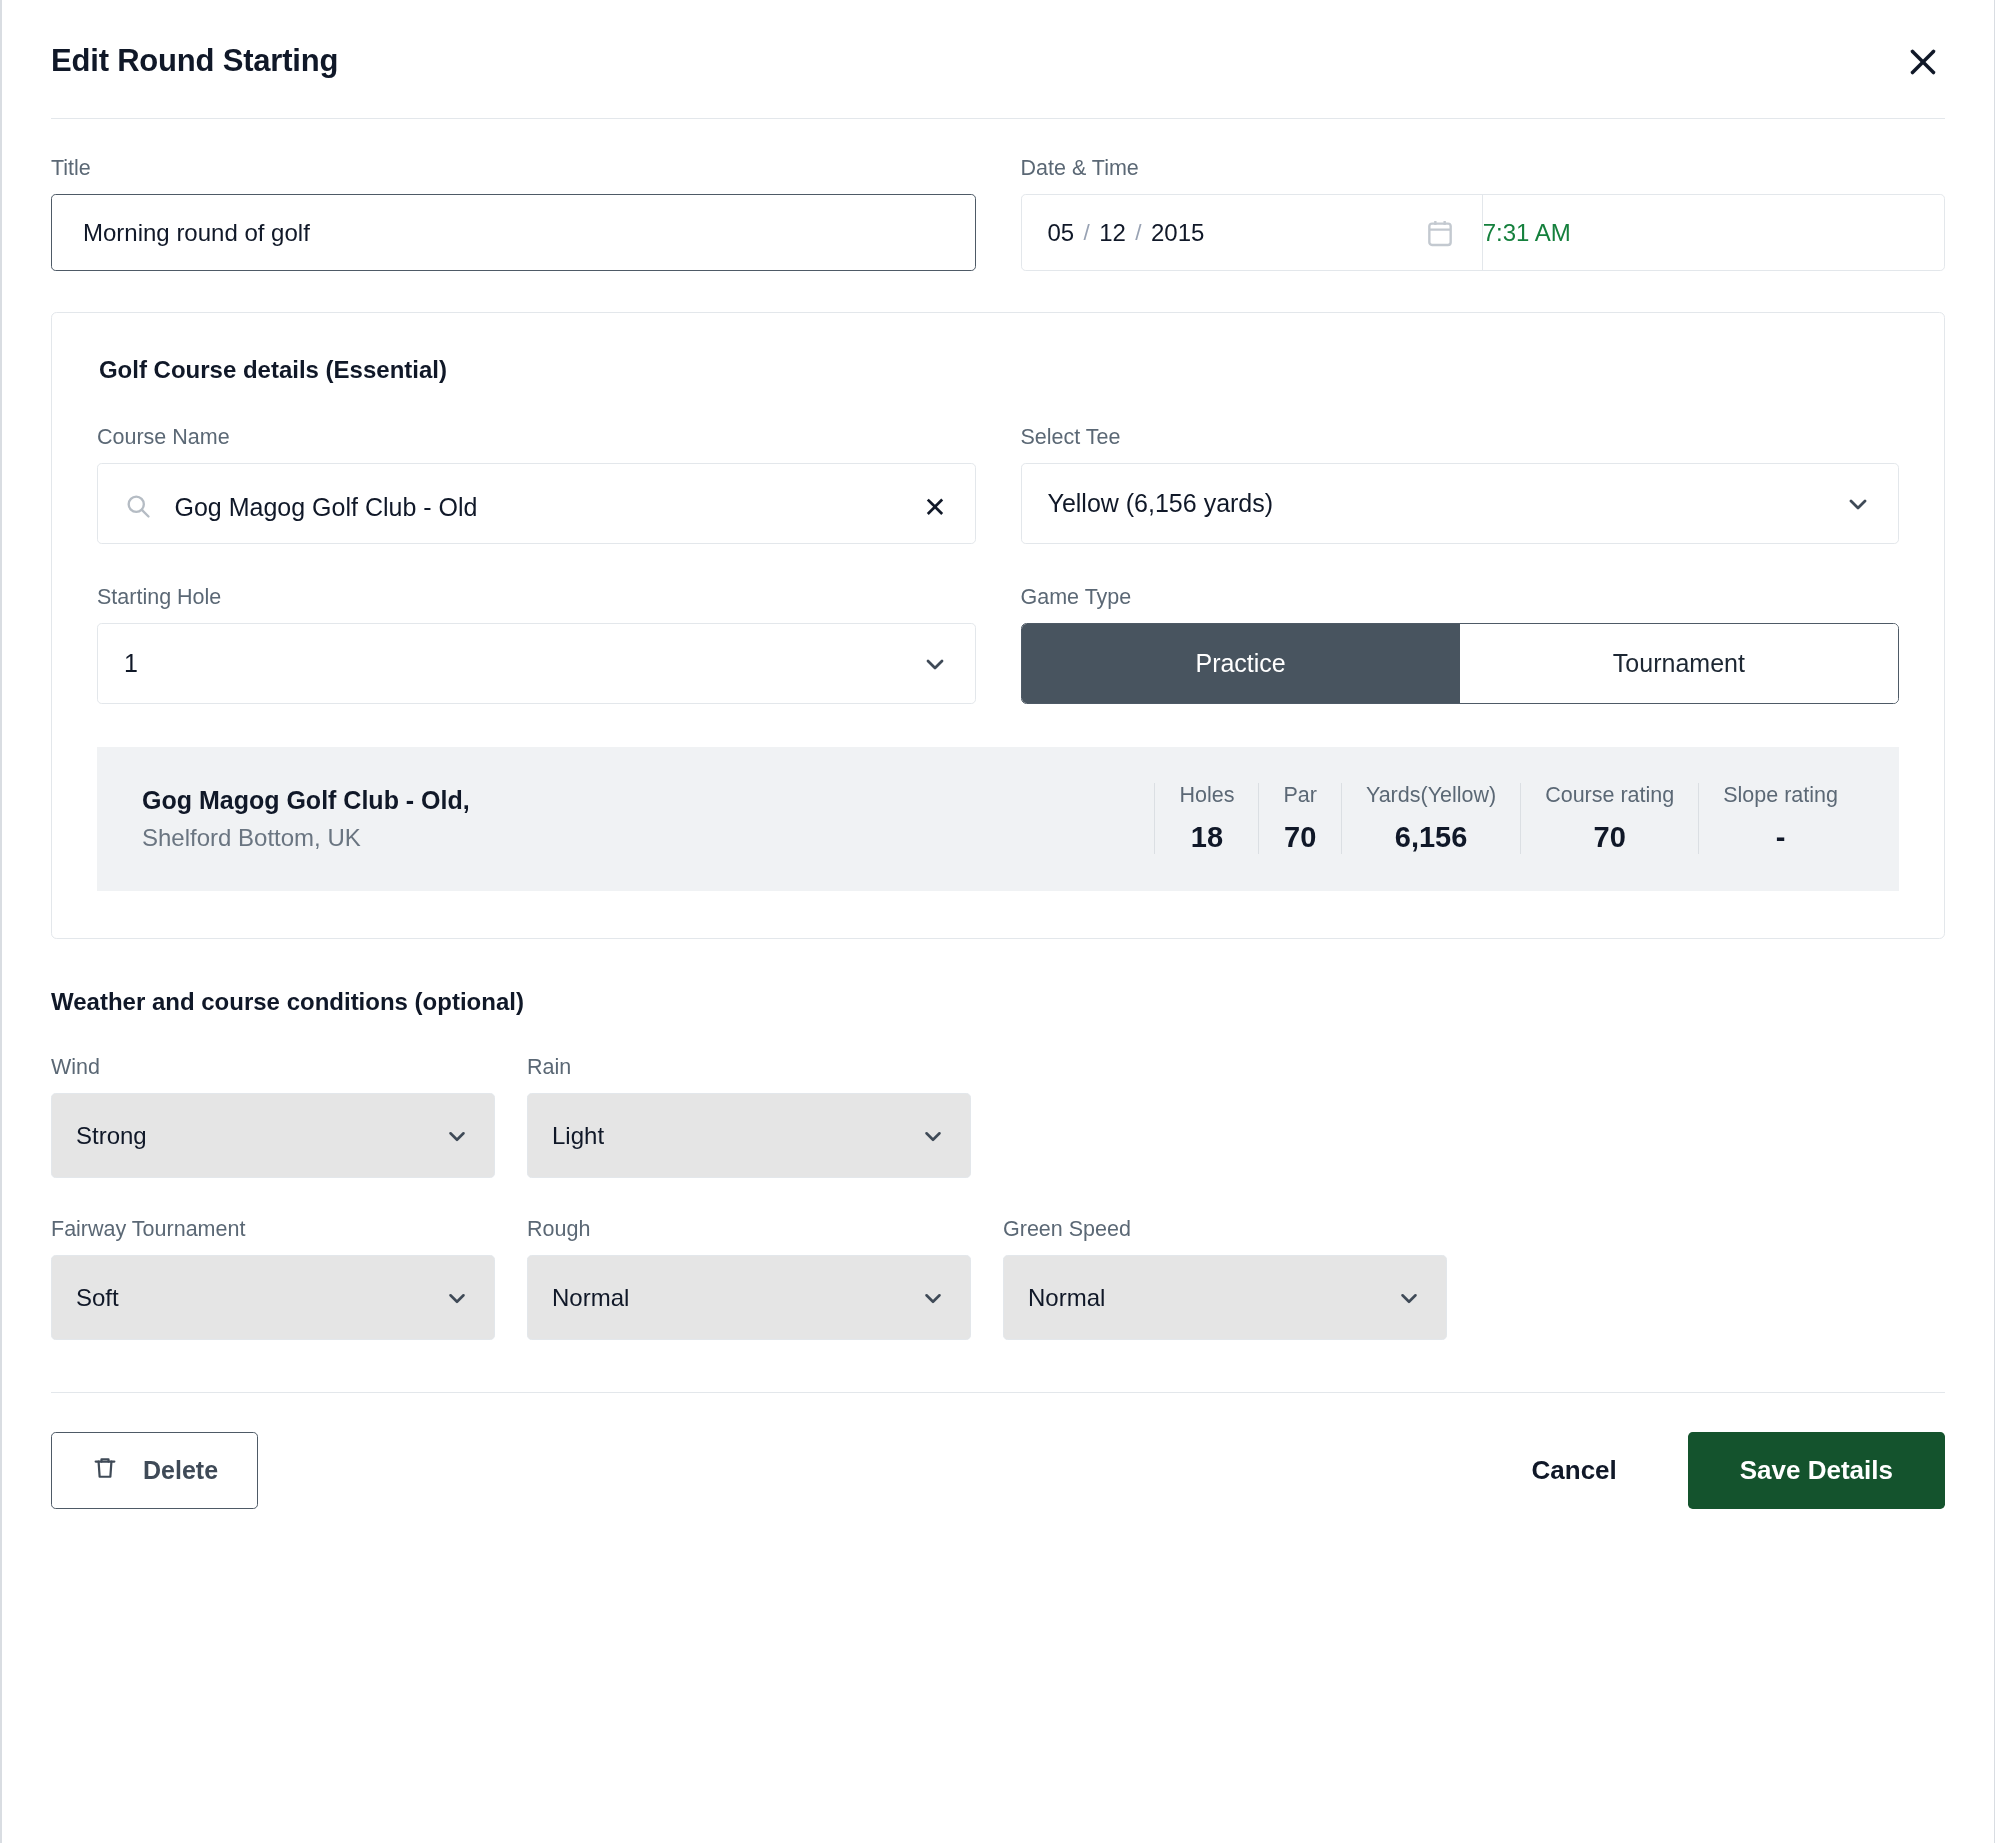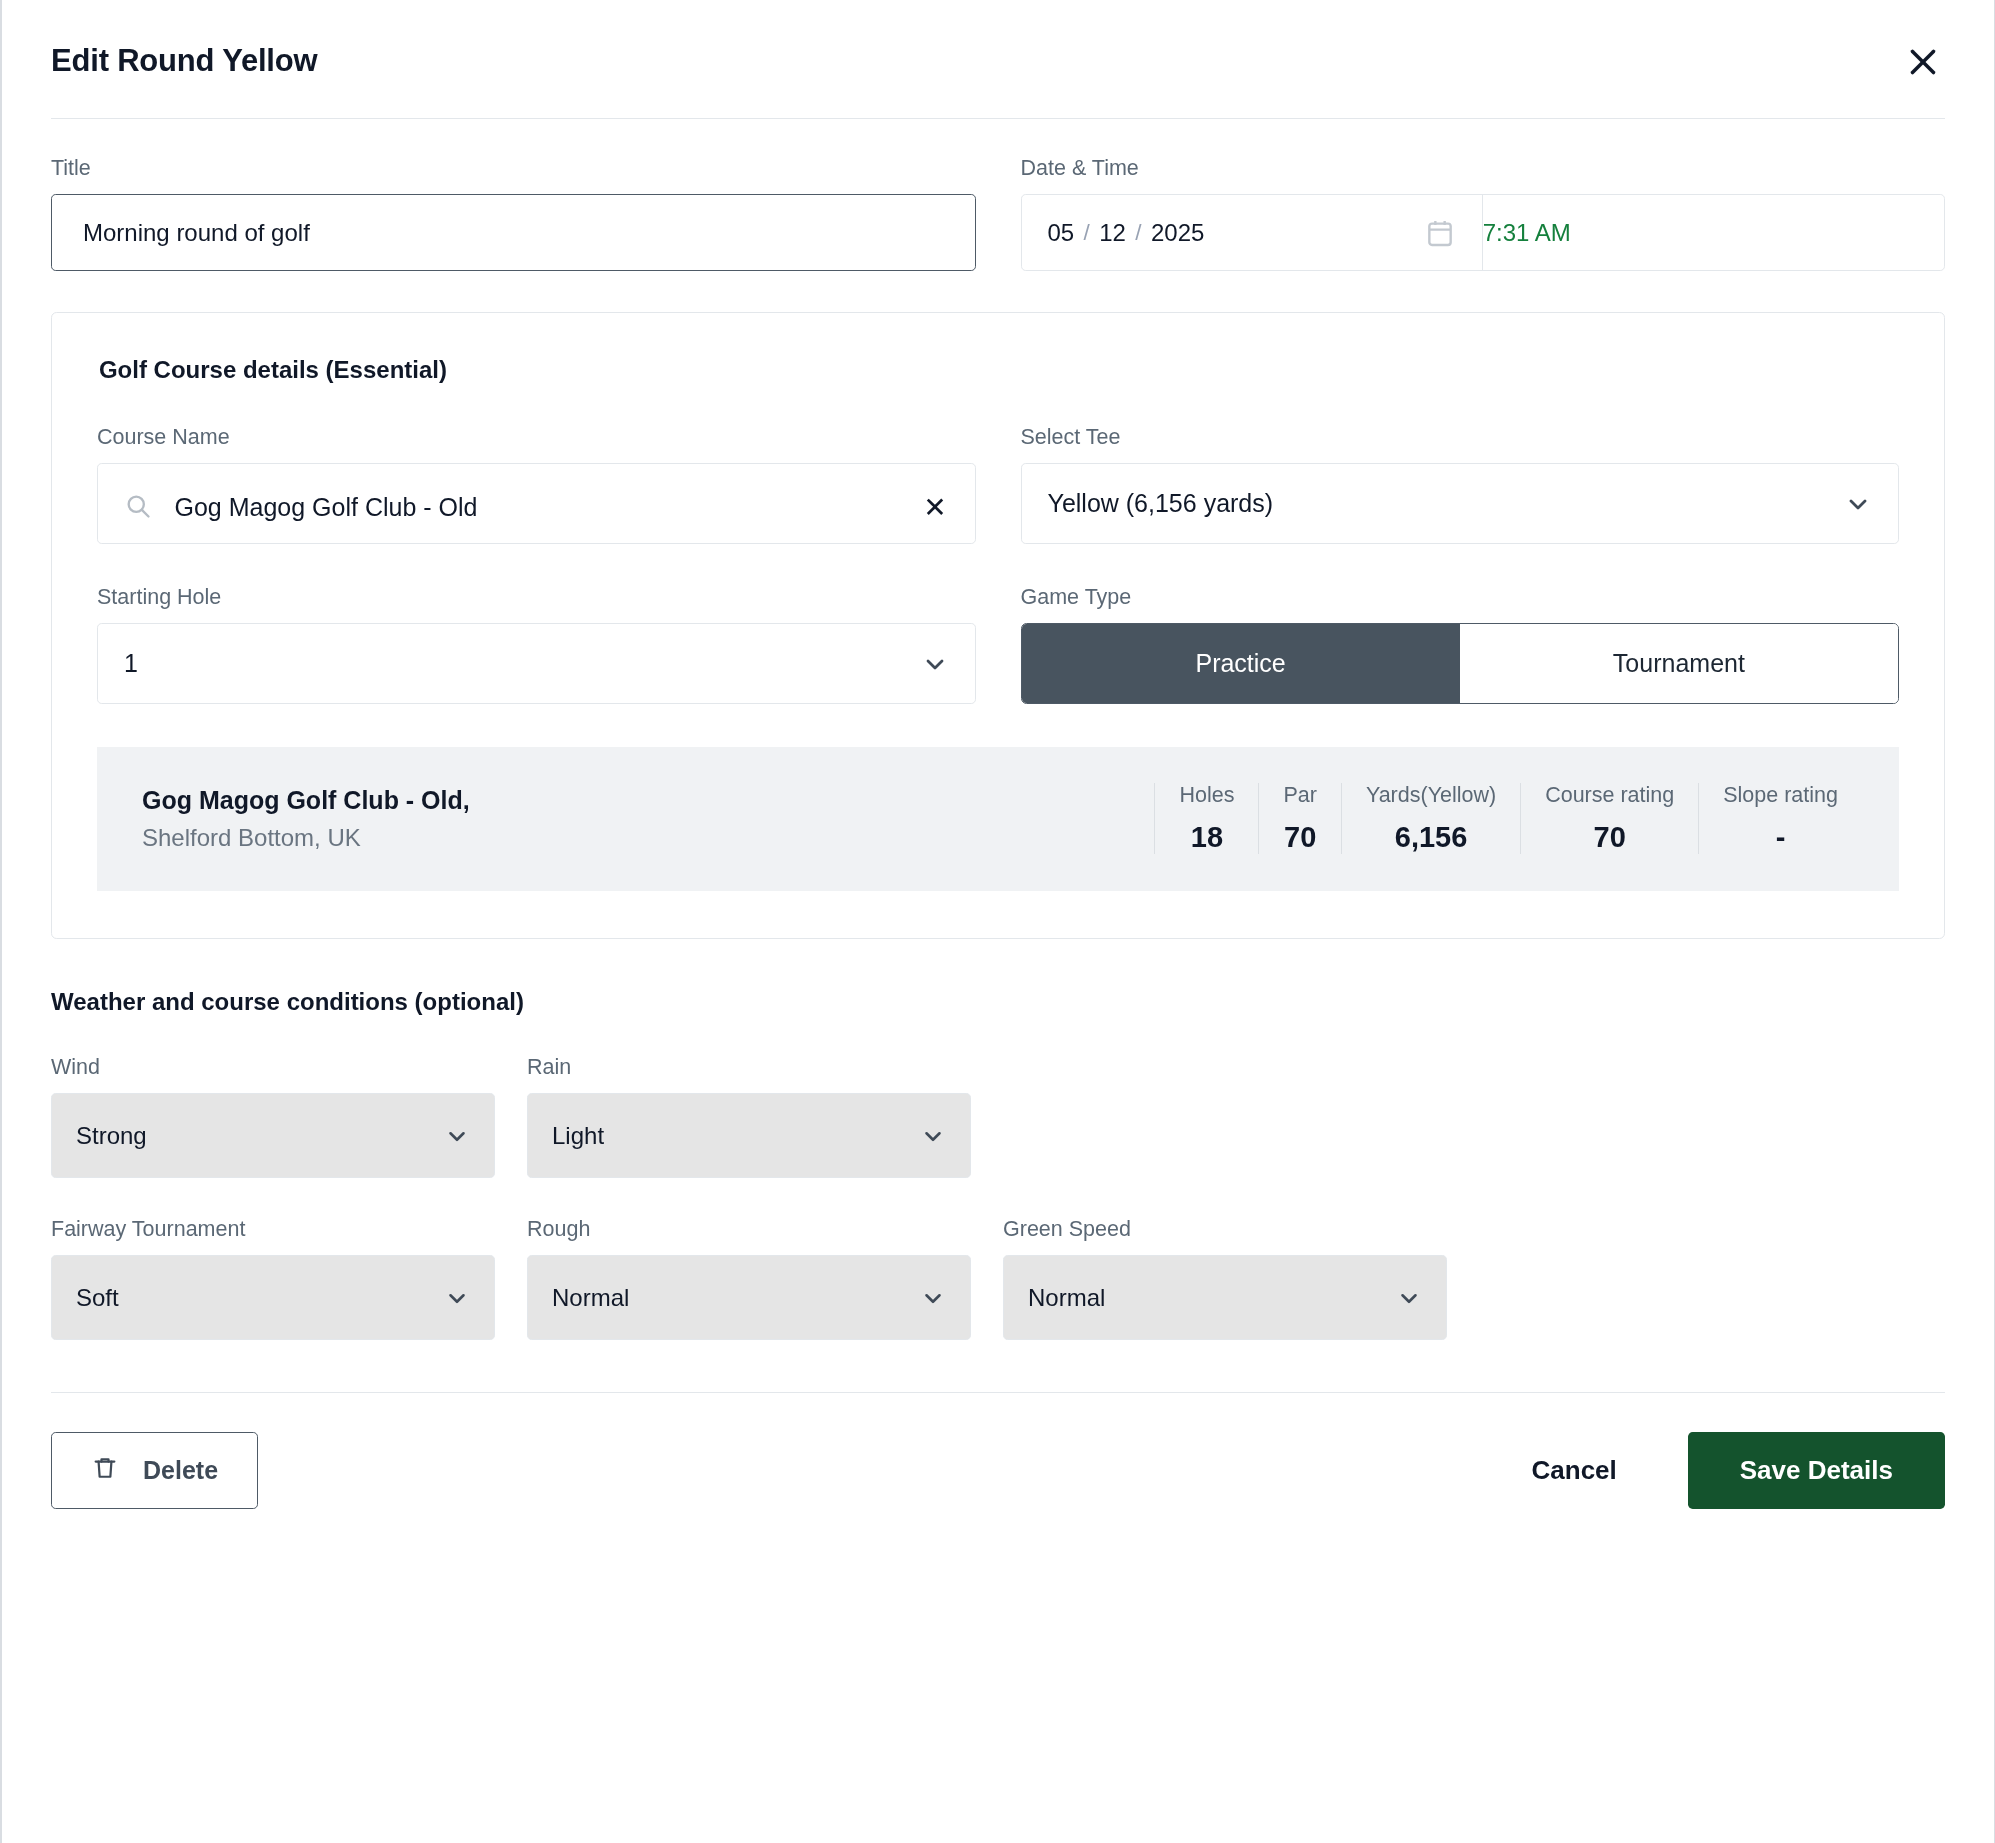--- a/index.html
+++ b/index.html
@@ -314,21 +314,21 @@
     font-weight: bold;
     cursor: pointer;
   }
 </style>
 </head>
 <body>
 
 <div class="modal">
 
   <div class="modal-header">
-    <div class="modal-title">Edit Round Yellow</div>
+    <div class="modal-title">Edit Round Starting</div>
     <button class="close-btn">
       <span>
         <svg width="36" height="36" viewBox="0 0 24 24" fill="none" stroke="#101828" stroke-width="2.4" stroke-linecap="round">
           <line x1="5" y1="5" x2="19" y2="19"></line>
           <line x1="19" y1="5" x2="5" y2="19"></line>
         </svg>
       </span>
     </button>
   </div>
 
@@ -341,21 +341,21 @@
     </div>
 
     <div class="col-half">
       <label class="field-label">Date &amp; Time</label>
       <div class="datetime-group">
         <div class="date-part">
           <span class="date-seg">05</span>
           <span class="date-sep">/</span>
           <span class="date-seg">12</span>
           <span class="date-sep">/</span>
-          <span class="date-seg">2025</span>
+          <span class="date-seg">2015</span>
           <span class="cal-icon">
             <svg width="32" height="32" viewBox="0 0 24 24" fill="none" stroke="#c3c9d0" stroke-width="1.8">
               <rect x="4" y="5" width="16" height="16" rx="2"></rect>
               <line x1="4" y1="9.5" x2="20" y2="9.5"></line>
               <line x1="8.5" y1="3" x2="8.5" y2="6"></line>
               <line x1="15.5" y1="3" x2="15.5" y2="6"></line>
             </svg>
           </span>
         </div>
         <div class="time-part">

